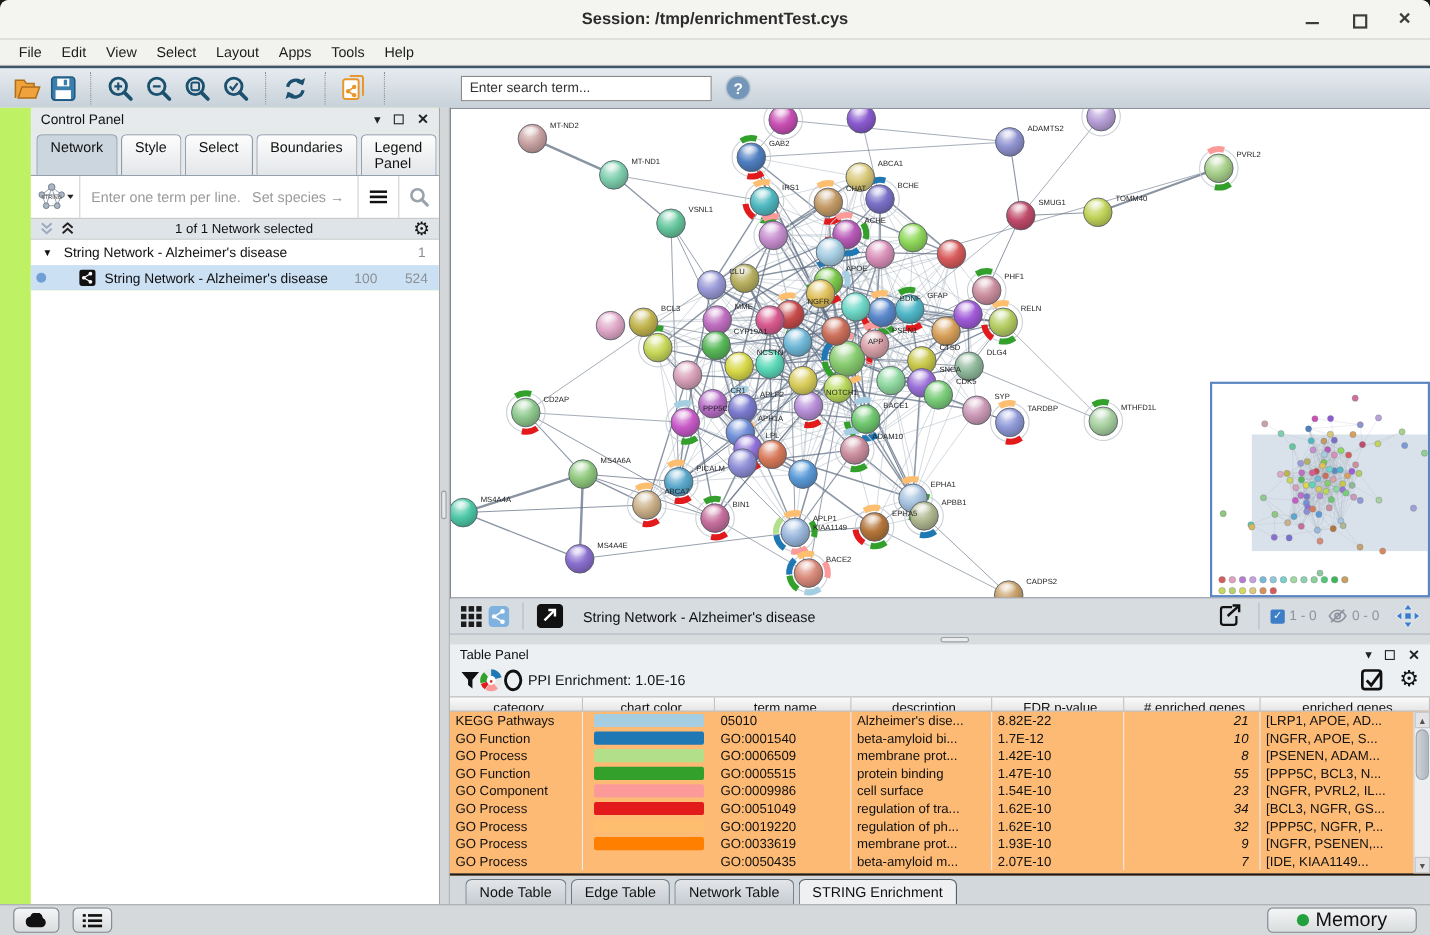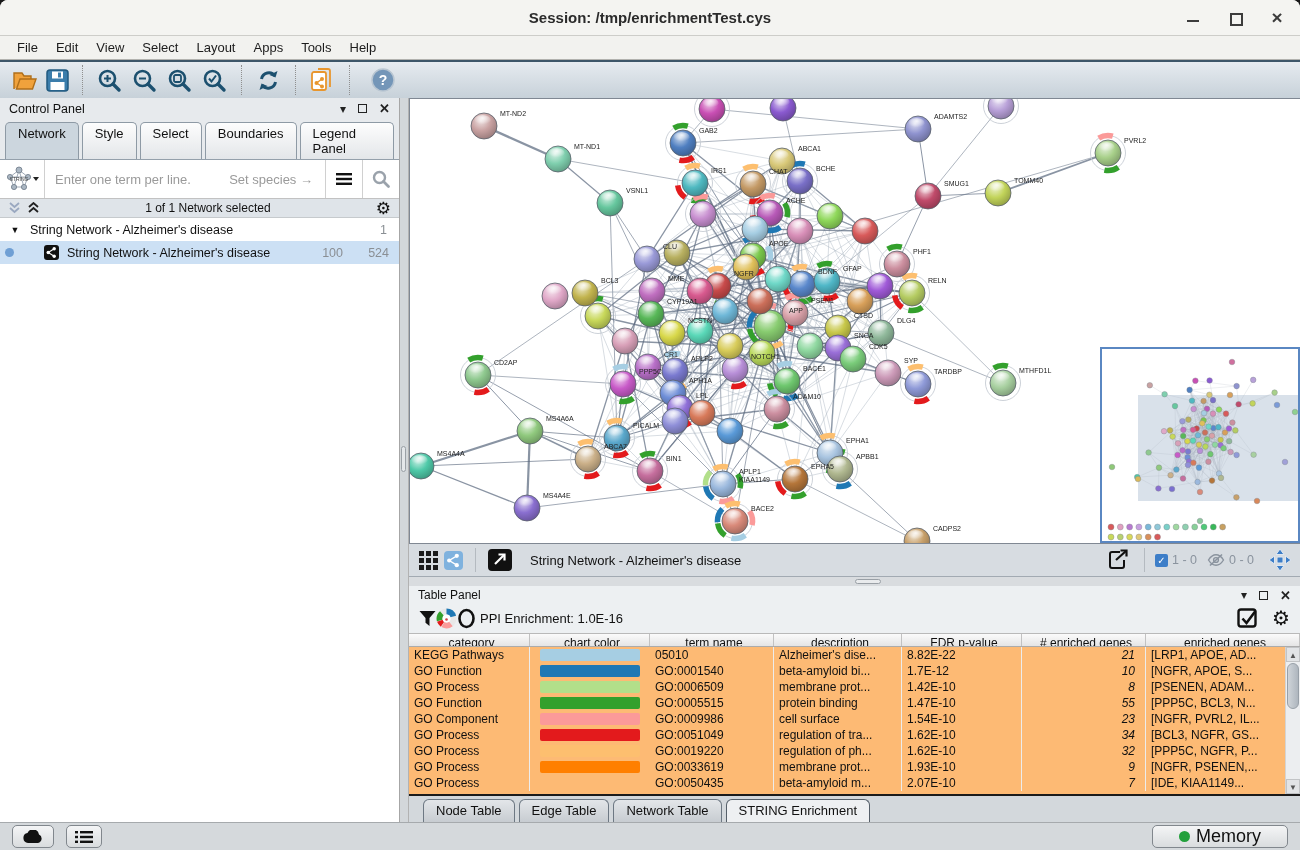--- a/index.html
+++ b/index.html
@@ -17,21 +17,21 @@
 .menubar { height:24px; background:#f2f2ef; border-bottom:1px solid #b2b2ae; display:flex; align-items:center; padding-left:8px; }
 .menu-item { padding:0 9px; font-size:13px; color:#1c1c1c; }
 
 .toolbar { height:38px; background:linear-gradient(#e6ebf0,#c7d1d9); border-top:2px solid #3d5669; display:flex; align-items:center; padding-left:8px; }
 .tb-sep { width:1px; height:30px; border-left:1px dotted #8f8f8f; margin:0 9px; }
 .tb-icon { display:flex; align-items:center; justify-content:center; margin:0 4px; }
 .search-input { width:228px; height:23px; border:1px solid #8a8a8a; font-size:12.5px; padding:0 7px; background:#fff; font-family:"Liberation Sans",sans-serif; }
 .search-input::placeholder { color:#333; opacity:1; }
 
 .main { position:absolute; top:98px; left:0; right:0; bottom:28px; display:flex; }
-.left-panel { width:400px; background:#0c4a6e; display:flex; flex-direction:column; border-right:1px solid #a6a6a6; }
+.left-panel { width:400px; background:#bef264; display:flex; flex-direction:column; border-right:1px solid #a6a6a6;padding-left:28px; }
 .cp-header { height:21px; background:#e7eaed; display:flex; align-items:center; padding:0 9px; font-size:12.5px; color:#111; }
 .panel-btns { margin-left:auto; display:flex; gap:12px; align-items:center; color:#222; }
 .pb { font-size:12px; line-height:12px; }
 .pb-box { width:9px; height:9px; border:1.5px solid #222; }
 .pb-x { font-weight:bold; font-size:13px; }
 .cp-tabs { padding:3px 5px 0; display:flex; gap:3px; background:#e7eaed; border-bottom:1px solid #94a0ab; }
 .cp-tab { font-size:13px; color:#111; padding:3px 12px 3px; border:1px solid #8e9aa5; border-bottom:none; border-radius:5px 5px 0 0; background:linear-gradient(#fdfdfd,#e3e6e9); }
 .cp-tab.active { background:#ccd6de; }
 .string-bar { height:39px; border-bottom:1px solid #c2c2c2; display:flex; align-items:center; background:#fff; }
 .string-logo { display:flex; align-items:center; padding:0 5px; }
@@ -174,20 +174,21 @@
           <rect x="3" y="5" width="14" height="18" rx="2" fill="#fff" stroke="#e8962e" stroke-width="1.8"></rect>
           <path d="M9 2 h10 a2 2 0 0 1 2 2 v16" fill="none" stroke="#e8962e" stroke-width="1.8"></path>
           <circle cx="13" cy="12" r="2" fill="#e8962e"></circle>
           <circle cx="7.5" cy="16" r="2" fill="#e8962e"></circle>
           <circle cx="13" cy="19.5" r="2" fill="#e8962e"></circle>
           <line x1="13" y1="12" x2="7.5" y2="16" stroke="#e8962e" stroke-width="1.4"></line>
           <line x1="7.5" y1="16" x2="13" y2="19.5" stroke="#e8962e" stroke-width="1.4"></line>
         </svg>
     </span>
     <span class="tb-sep"></span>
+    <input class="search-input" style="margin-left: 60px;" placeholder="Enter search term...">
     <span class="tb-icon" style="margin-left:12px">
       <svg width="24" height="24" viewBox="0 0 24 24">
           <circle cx="12" cy="12" r="11" fill="#7496b8" stroke="#b9c6d2" stroke-width="1.5"></circle>
           <text x="12" y="17" text-anchor="middle" font-size="14" font-weight="bold" fill="#fff" font-family="Liberation Sans, sans-serif">?</text>
         </svg>
     </span>
   </div>
 
   <div class="main">
 

